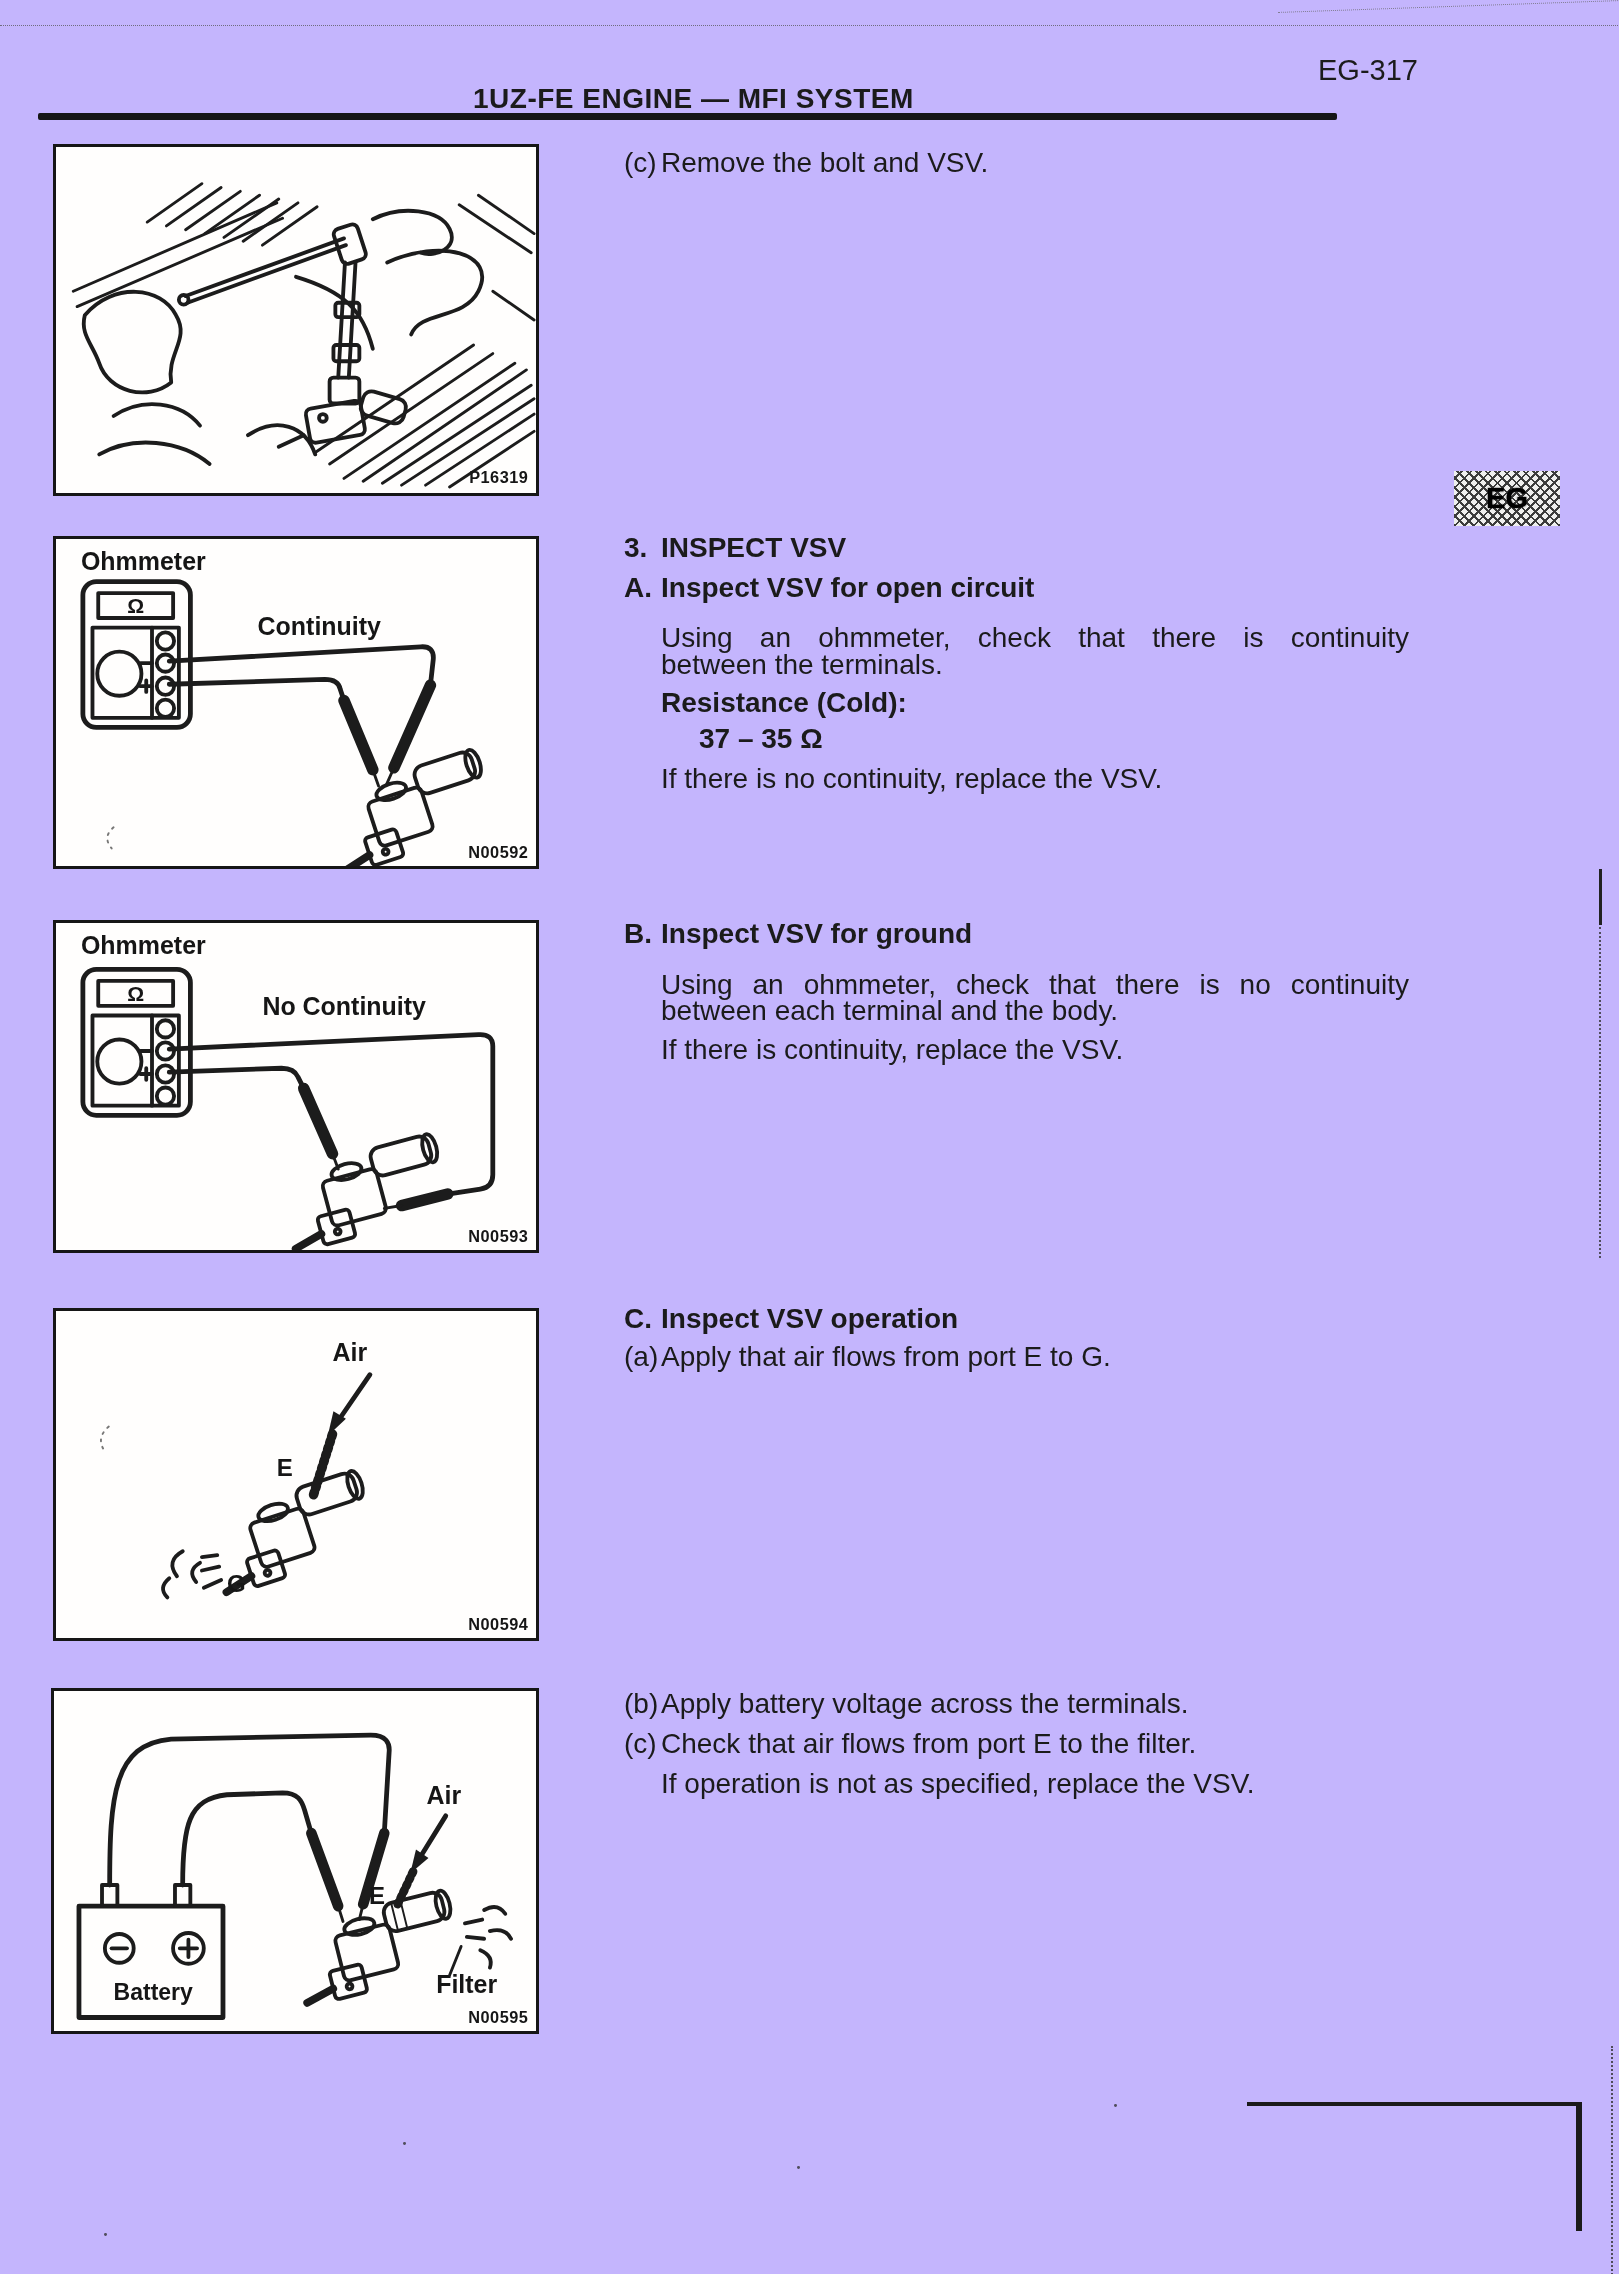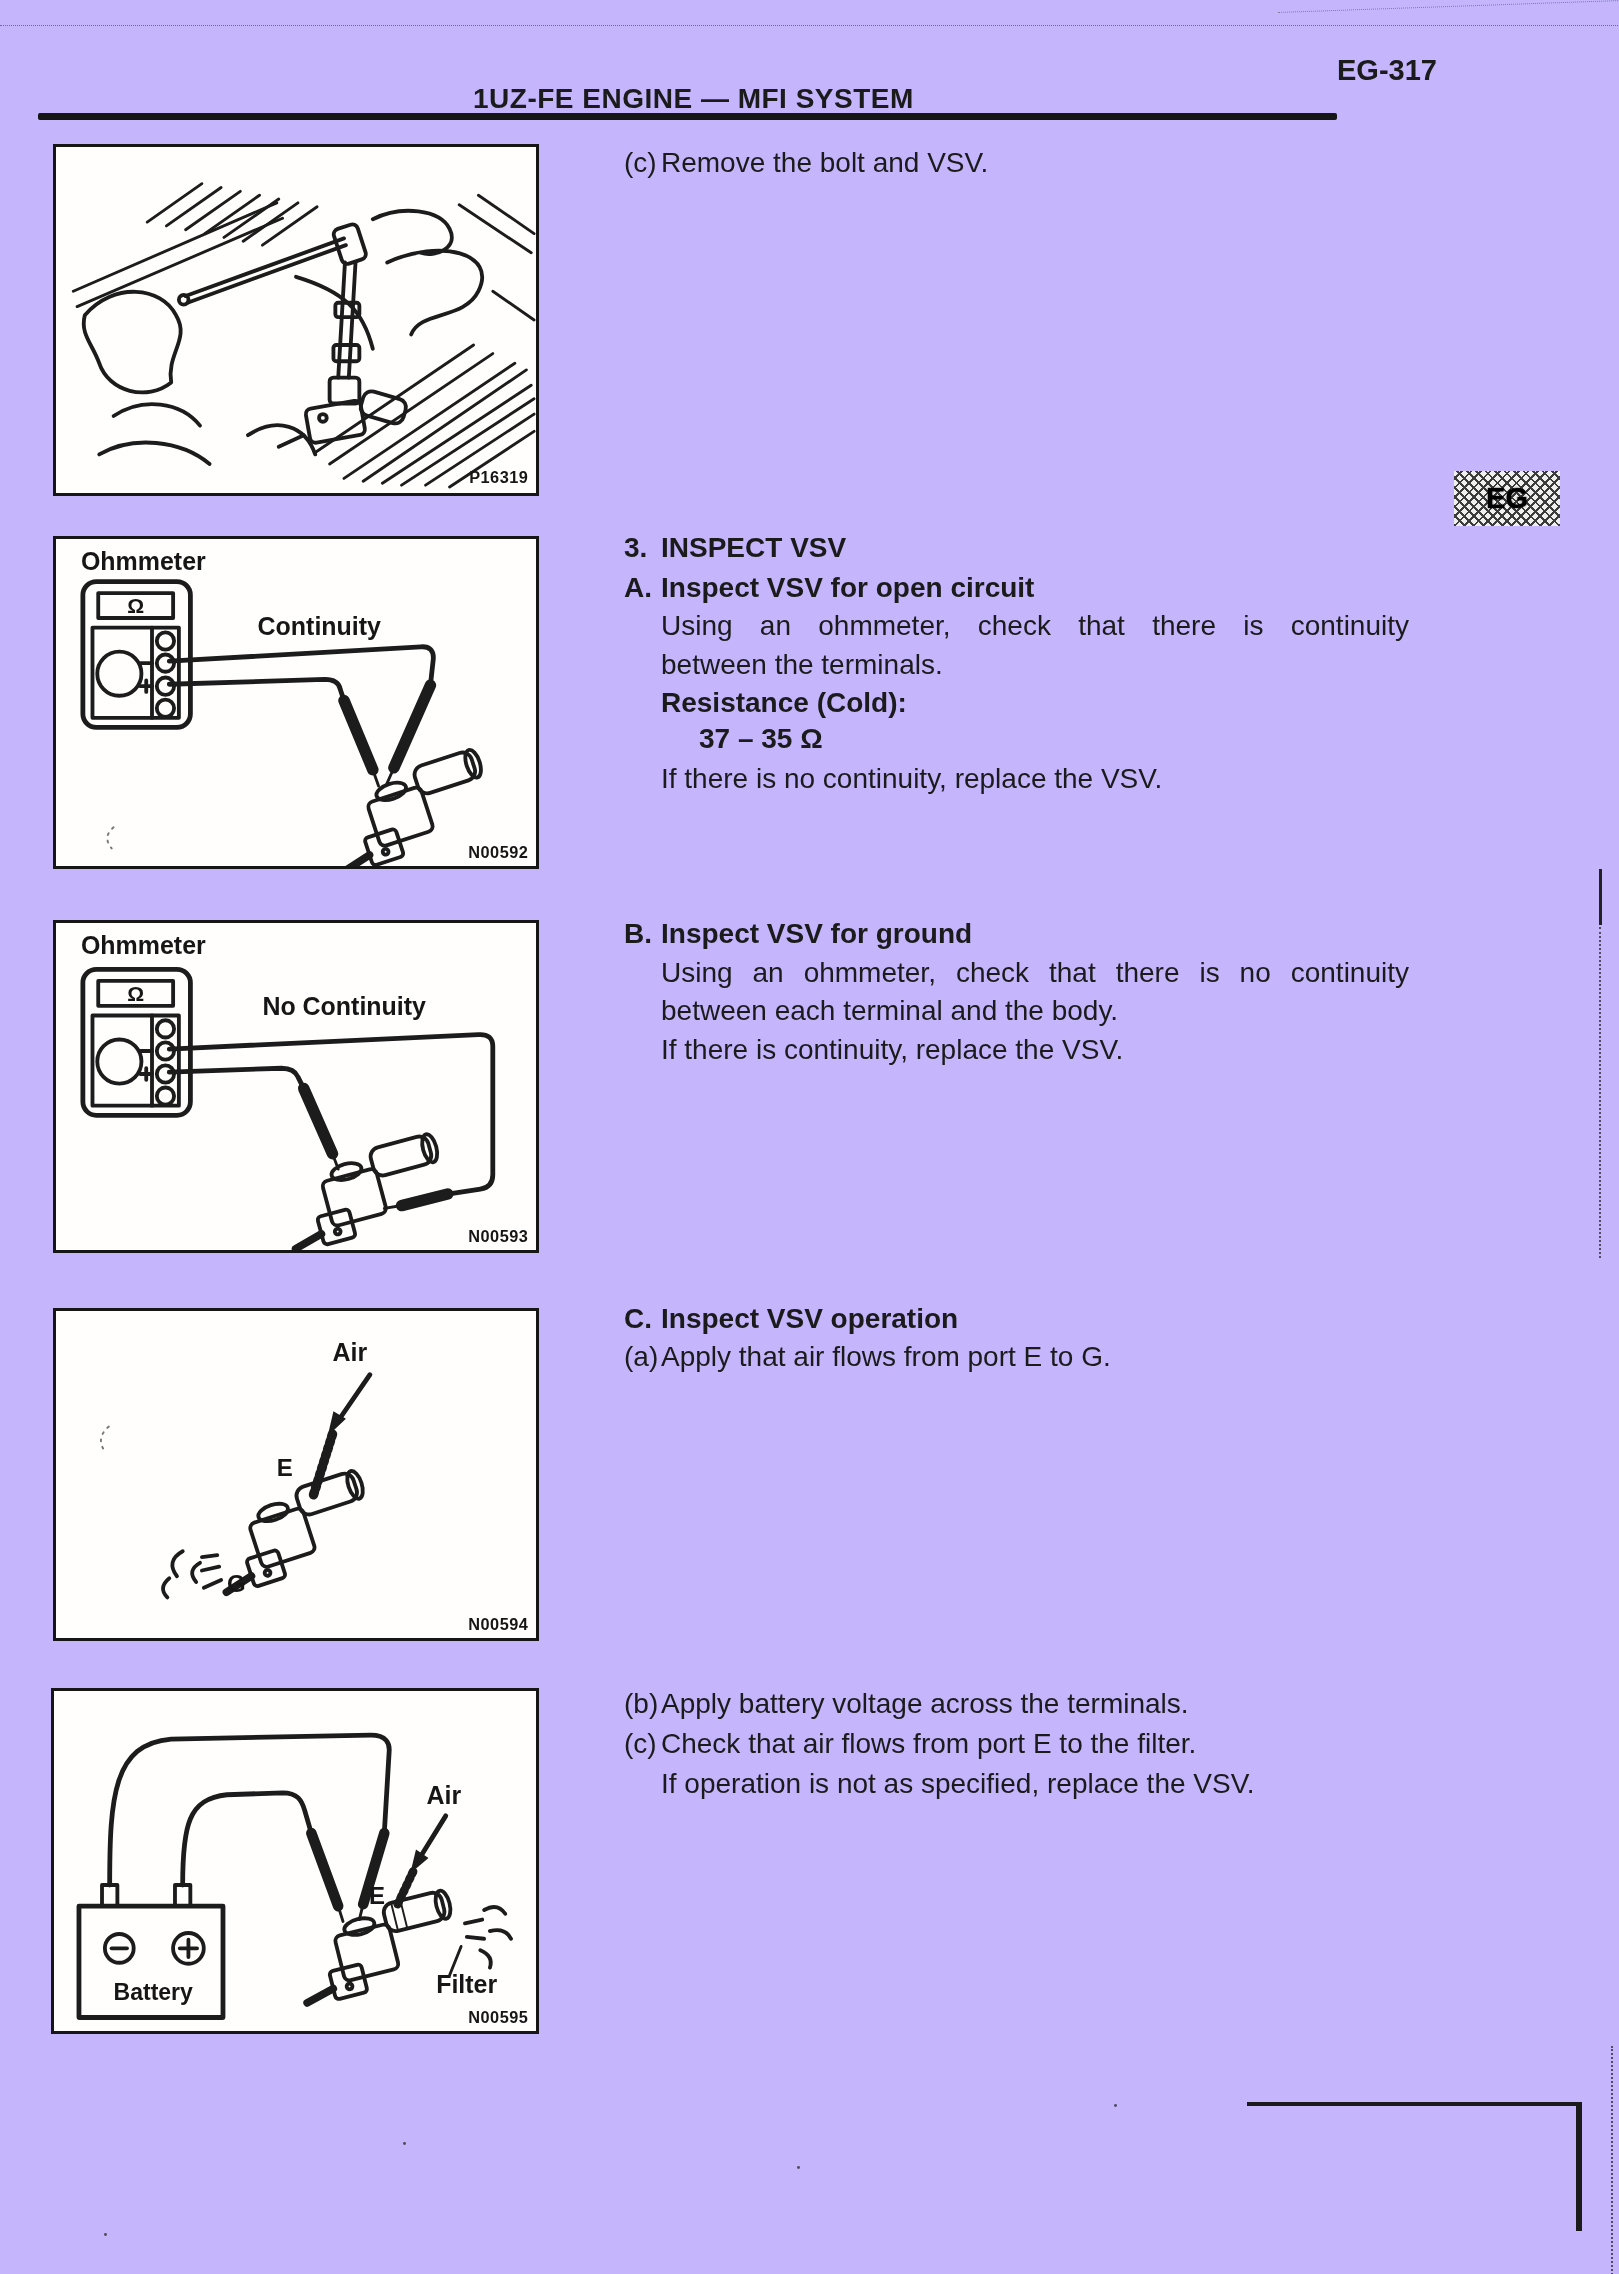--- a/index.html
+++ b/index.html
@@ -7,21 +7,21 @@
     position:relative;
     width:1620px;height:2275px;
     background:#c4b5fd;
     overflow:hidden;
     font-family:"Liberation Sans", sans-serif;
     color:#1b1b1b;
   }
   .abs{position:absolute;}
   
   .hdr-title{left:473px;top:83px;font-size:28px;font-weight:700;letter-spacing:0.5px;white-space:nowrap;}
-  .hdr-page{left:1318px;top:54px;font-size:29px;font-weight:700;white-space:nowrap;margin-left:19px;}
+  .hdr-page{left:1318px;top:54px;font-size:29px;font-weight:400;white-space:nowrap;}
   .hdr-rule{left:38px;top:113px;width:1299px;height:6.7px;background:#161616;border-radius:1.9px;}
   
   .dot-top{left:0;top:25px;width:1620px;border-top:1.9px dotted #555;opacity:.75;}
   .dot-top2{left:1278px;top:5.8px;width:342px;border-top:1.9px dotted #666;transform:rotate(-2deg);opacity:.7;}
   .edge-solid{left:1599px;top:869px;width:2.9px;height:56px;background:#222;}
   .edge-dot1{left:1599px;top:927px;height:331px;width:0;border-left:2.9px dotted #333;opacity:.8;}
   .edge-dot2{left:1611px;top:2046px;height:229px;width:0;border-left:2.9px dotted #333;opacity:.8;}
   .corner-h{left:1247px;top:2102px;width:334px;height:3.8px;background:#1b1b1b;}
   .corner-v{left:1576px;top:2102px;width:5.8px;height:129px;background:#1b1b1b;}
   .speck{width:2.9px;height:2.9px;background:#333;border-radius:50%;opacity:.8;}
@@ -35,21 +35,21 @@
     display:flex;align-items:center;justify-content:center;
   }
   .eg-tab span{font-size:29px;font-weight:700;color:#000;text-shadow:0 0 1.9px #000;}
   
   .tline{position:absolute;left:624px;width:797px;font-size:28px;line-height:33px;white-space:nowrap;}
   .tline .mk{position:absolute;left:0;top:0;}
   .tline .tx{display:inline-block;margin-left:37px;}
   .w700{font-weight:700;}
   .w400{font-weight:400;}
   .jline{position:absolute;left:661px;width:748px;font-size:28px;line-height:33px;font-weight:400;
-         text-align:justify;text-align-last:justify;}
+         text-align:justify;text-align-last:justify;margin-top:12px;}
   .lline{position:absolute;left:661px;width:769px;font-size:28px;line-height:33px;font-weight:400;white-space:nowrap;}
   .spec-val{position:absolute;left:699px;font-size:28px;font-weight:700;white-space:nowrap;}
   
   .fig{position:absolute;border:3.8px solid #161616;background:#fffefd;}
   .fig svg{display:block;}
   .ink{stroke:#1c1c1c;fill:none;stroke-linecap:round;stroke-linejoin:round;}
   .inkfill{fill:#1c1c1c;stroke:none;}
   svg text{fill:#161616;font-family:"Liberation Sans",sans-serif;}
   .figlabel{font-size:26px;font-weight:700;}
   .figcode{font-size:17px;font-weight:600;letter-spacing:.5px;}

